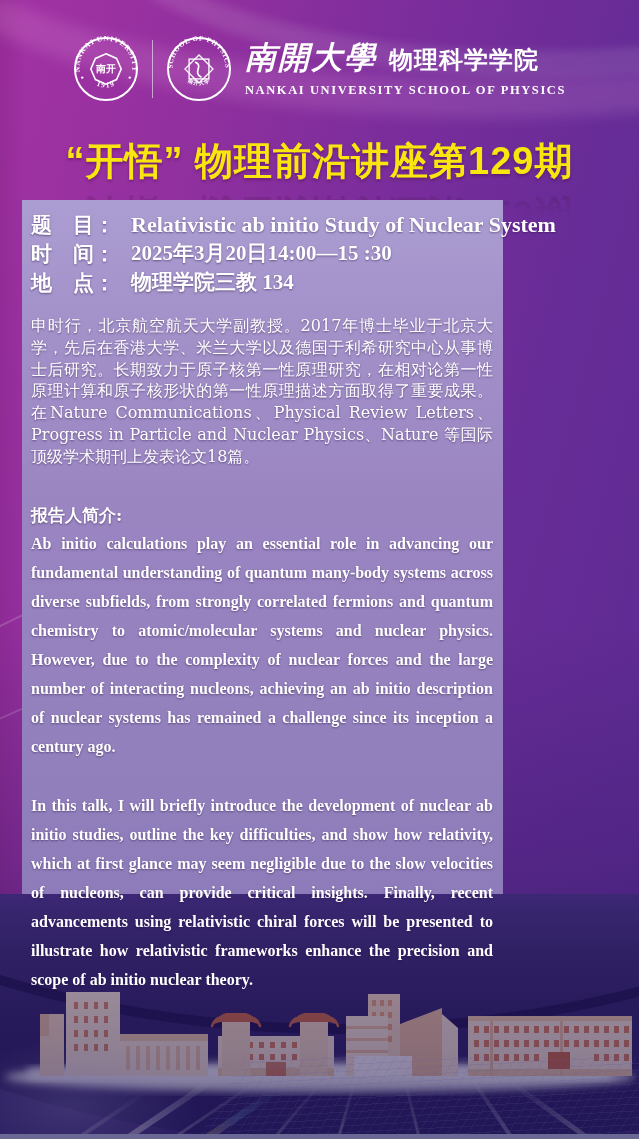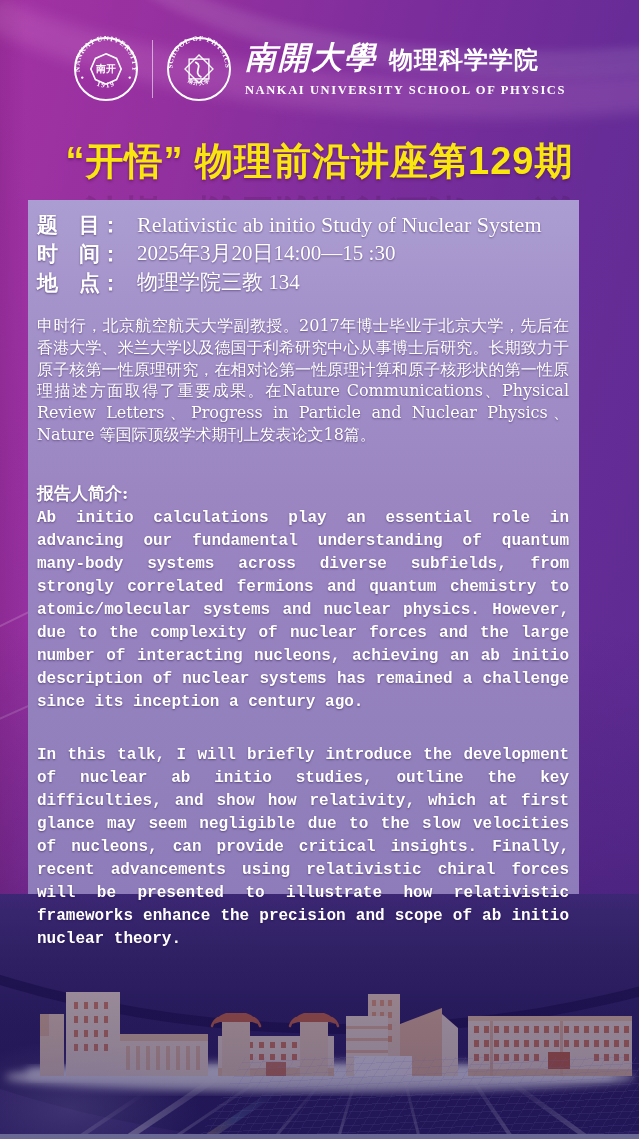--- a/index.html
+++ b/index.html
@@ -46,41 +46,41 @@
     position:absolute;top:188px;left:0;width:100%;text-align:center;
     font-size:38px;font-weight:900;letter-spacing:1px;color:#3c1038;
     transform:scaleY(-1);opacity:.30;white-space:nowrap;
     -webkit-mask-image:linear-gradient(to top, rgba(0,0,0,.85) 0%, rgba(0,0,0,0) 55%);
     mask-image:linear-gradient(to top, rgba(0,0,0,.85) 0%, rgba(0,0,0,0) 55%);
     pointer-events:none;
   }
 
   
   .panel{
-    position:absolute;left:28px;top:200px;width:551px;height:694px;
+    position:absolute;left:22px;top:200px;width:481px;height:694px;
     box-sizing:border-box;padding:10px 10px 0 9px;
     background:linear-gradient(180deg,#ab9dd2 0%, #a røde 0%, #a untouched 0%) ;
     background:linear-gradient(180deg,#ab9dd2 0%, #a391c9 18%, #9b86c2 42%, #9682bf 62%, #9180bc 82%, #8e7cba 100%);
     color:#fff;z-index:2;
   }
   .panel *{text-shadow:0 1px 2px rgba(40,18,70,.5);}
   .info-row{display:flex;line-height:29px;white-space:nowrap;}
   .info-label{font-family:"DejaVu Serif","Liberation Serif",serif;font-weight:bold;font-size:21px;width:100px;flex:0 0 100px;}
-  .info-value{font-family:"Liberation Serif","DejaVu Serif",serif;font-weight:normal;font-size:21px;}
+  .info-value{font-family:"Liberation Serif","DejaVu Serif",serif;font-weight:bold;font-size:21px;}
   .info-value.en{font-size:22px;letter-spacing:0;}
   .section-heading{font-family:"DejaVu Serif","Liberation Serif",serif;font-weight:bold;font-size:17px;line-height:23px;}
   .bio-heading{margin-top:26px;}
   .bio-text{
     margin-top:18px;font-family:"DejaVu Serif","Liberation Serif",serif;font-size:16px;
     line-height:21.8px;text-align:justify;font-weight:500;
   }
   .abstract-heading{margin-top:36px;}
   .abstract-p{
-    font-family:Liberation Mono, monospace;font-weight:bold;font-size:16px;
-    line-height:23px;text-align:justify;
+    font-family:Liberation Serif, serif;font-weight:bold;font-size:16px;
+    line-height:29px;text-align:justify;
   }
   .abstract-p1{margin-top:2px;}
   .abstract-p2{margin-top:30px;}
 
   
   .footer{position:absolute;left:0;top:894px;width:639px;height:245px;overflow:hidden;
     background:linear-gradient(180deg,#463081 0%, #3a2a70 22%, #302266 48%, #2b1e60 75%, #2c2064 100%);}
   .f-arc{position:absolute;border-radius:50%;pointer-events:none;}
   .f-arc1{top:-600px;left:-430px;width:1520px;height:780px;border:75px solid rgba(110,75,170,.26);}
   .f-arc2{top:-640px;left:-360px;width:1380px;height:760px;border:10px solid rgba(15,8,55,.55);}

